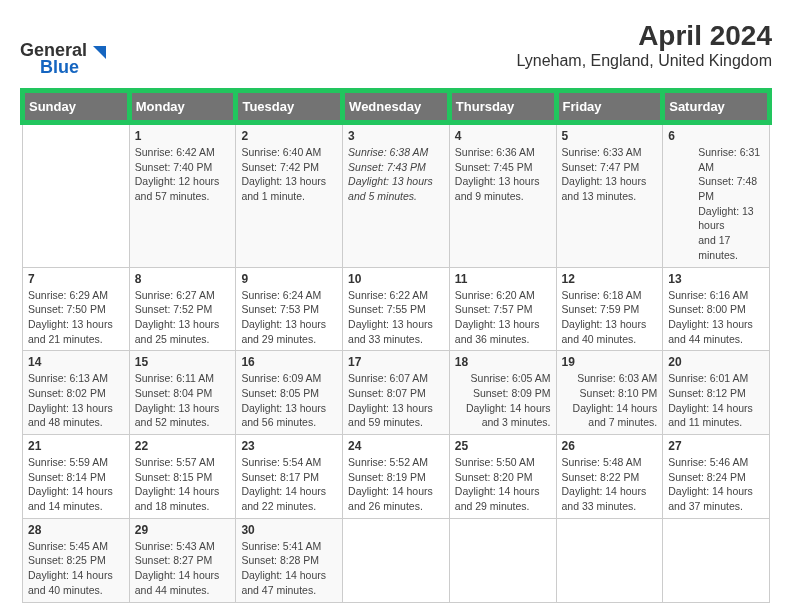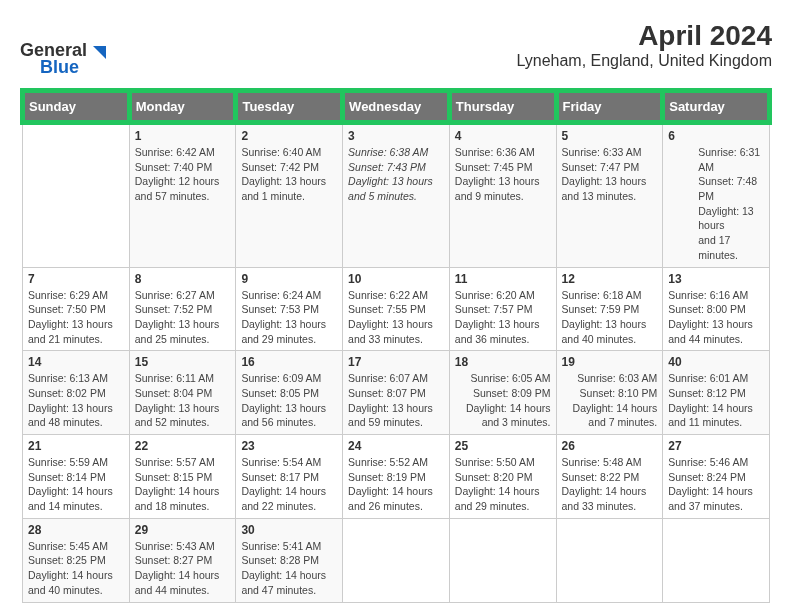--- a/index.html
+++ b/index.html
@@ -241,21 +241,21 @@
 and 3 minutes.</div>
         </td>
         <td>
           <div class="day-number">19</div>
           <div class="day-info" style="white-space: pre-line; text-align: right;">Sunrise: 6:03 AM
 Sunset: 8:10 PM
 Daylight: 14 hours
 and 7 minutes.</div>
         </td>
         <td>
-          <div class="day-number">40</div>
+          <div class="day-number">20</div>
           <div class="day-info" style="white-space: pre-line;">Sunrise: 6:01 AM
 Sunset: 8:12 PM
 Daylight: 14 hours
 and 11 minutes.</div>
         </td>
       </tr>
       <tr>
         <td>
           <div class="day-number">21</div>
           <div class="day-info" style="white-space: pre-line;">Sunrise: 5:59 AM

